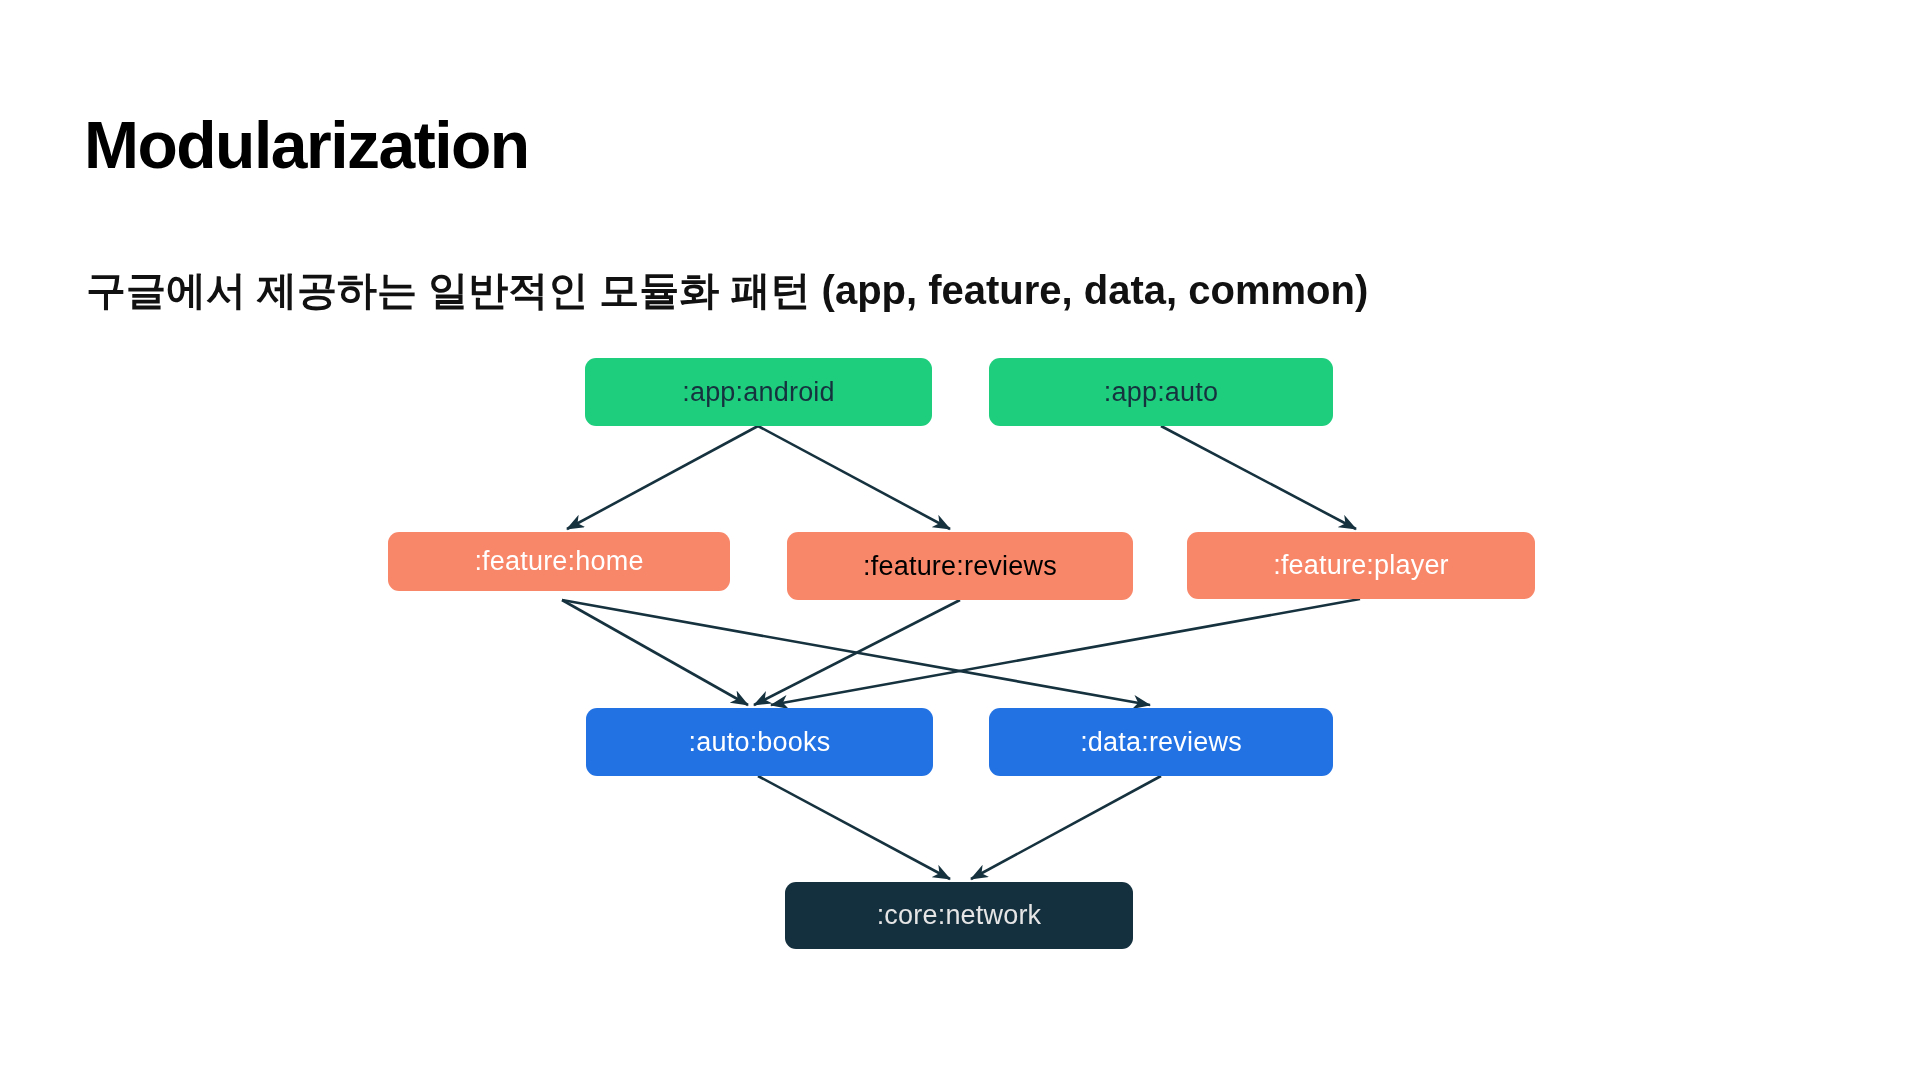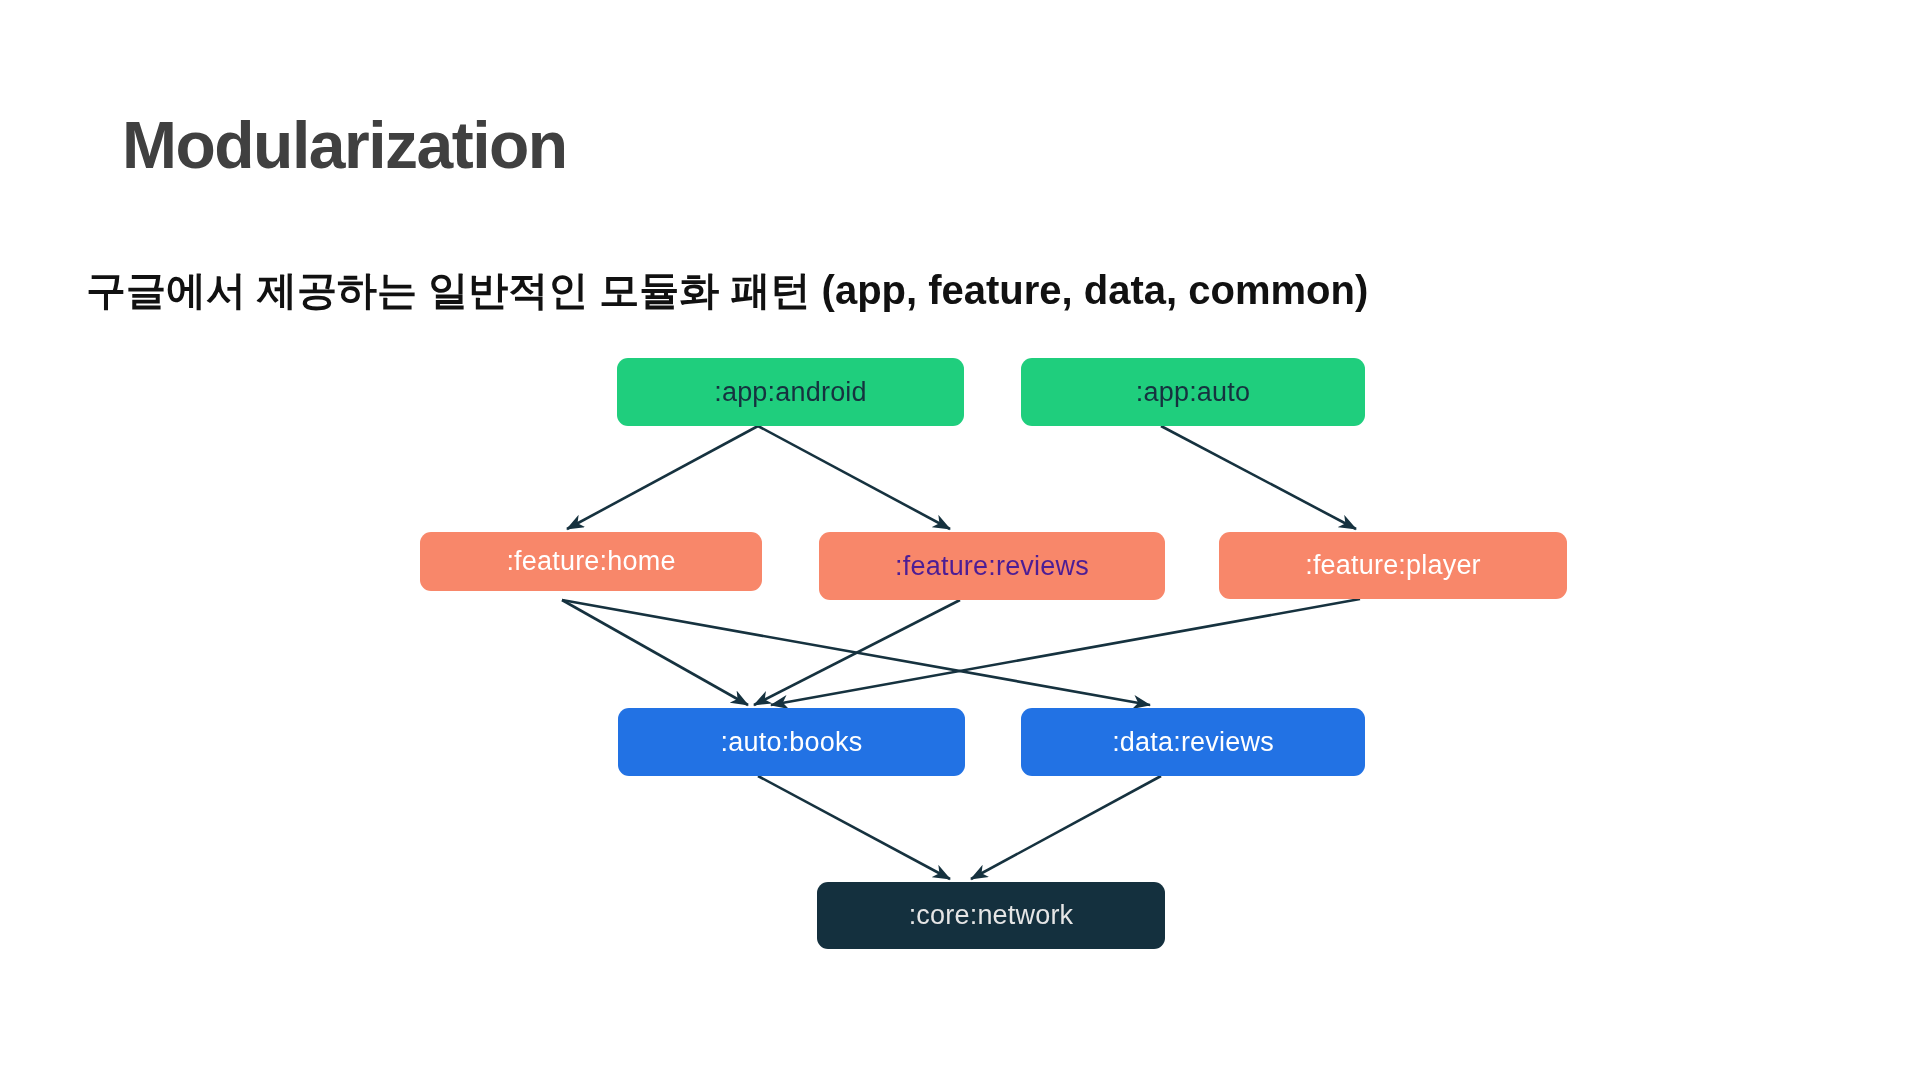--- a/index.html
+++ b/index.html
@@ -48,28 +48,27 @@
   .node {
     position: absolute;
     display: flex;
     align-items: center;
     justify-content: center;
     border-radius: 11px;
     font-size: 27px;
     font-weight: 400;
     letter-spacing: 0.2px;
     box-sizing: border-box;
-    margin-left: 32px;
   }
 </style>
 </head>
 <body>
 
 <div class="slide" style="background: rgb(255, 255, 255);">
-  <h1 class="title" style="color: #404040; margin-left: 38px;">Modularization</h1>
+  <h1 class="title" style="color: #000000;">Modularization</h1>
   <p class="subtitle">구글에서 제공하는 일반적인 모듈화 패턴 (app, feature, data, common)</p>
   <div class="diagram">
     <svg id="edge-layer" viewBox="0 0 1920 1080" xmlns="http://www.w3.org/2000/svg">
         <defs>
           <marker id="arrowhead" markerUnits="userSpaceOnUse" markerWidth="19" markerHeight="14" refX="17" refY="7" orient="auto">
             <path d="M0,0 L18,7 L0,14 L5,7 Z" fill="#16323f"></path>
           </marker>
         </defs>
         <line x1="758" y1="426" x2="567" y2="529" stroke="#16323f" stroke-width="2.6" marker-end="url(#arrowhead)"></line>
         <line x1="758" y1="426" x2="950" y2="529" stroke="#16323f" stroke-width="2.6" marker-end="url(#arrowhead)"></line>
@@ -84,21 +83,21 @@
 
   <div class="node" style="left: 585px; top: 358px; width: 347px; height: 68px; background: rgb(31, 206, 125); color: rgb(22, 50, 63);">
         <span>:app:android</span>
       </div>
       <div class="node" style="left: 989px; top: 358px; width: 344px; height: 68px; background: rgb(31, 206, 125); color: rgb(22, 50, 63); justify-content: center;">
         <span>:app:auto</span>
       </div>
       <div class="node" style="left: 388px; top: 532px; width: 342px; height: 59px; background: rgb(248, 135, 106); color: rgb(255, 255, 255);">
         <span>:feature:home</span>
       </div>
-      <div class="node" style="left: 787px; top: 532px; width: 346px; height: 68px; background: rgb(248, 135, 106); color: #4c1d95;">
+      <div class="node" style="left: 787px; top: 532px; width: 346px; height: 68px; background: rgb(248, 135, 106); color: #000000;">
         <span>:feature:reviews</span>
       </div>
       <div class="node" style="left: 1187px; top: 532px; width: 348px; height: 67px; background: rgb(248, 135, 106); color: rgb(255, 255, 255);">
         <span>:feature:player</span>
       </div>
       <div class="node" style="left: 586px; top: 708px; width: 347px; height: 68px; background: rgb(34, 114, 228); color: rgb(255, 255, 255);">
         <span>:auto:books</span>
       </div>
       <div class="node" style="left: 989px; top: 708px; width: 344px; height: 68px; background: rgb(34, 114, 228); color: rgb(255, 255, 255);">
         <span>:data:reviews</span>

